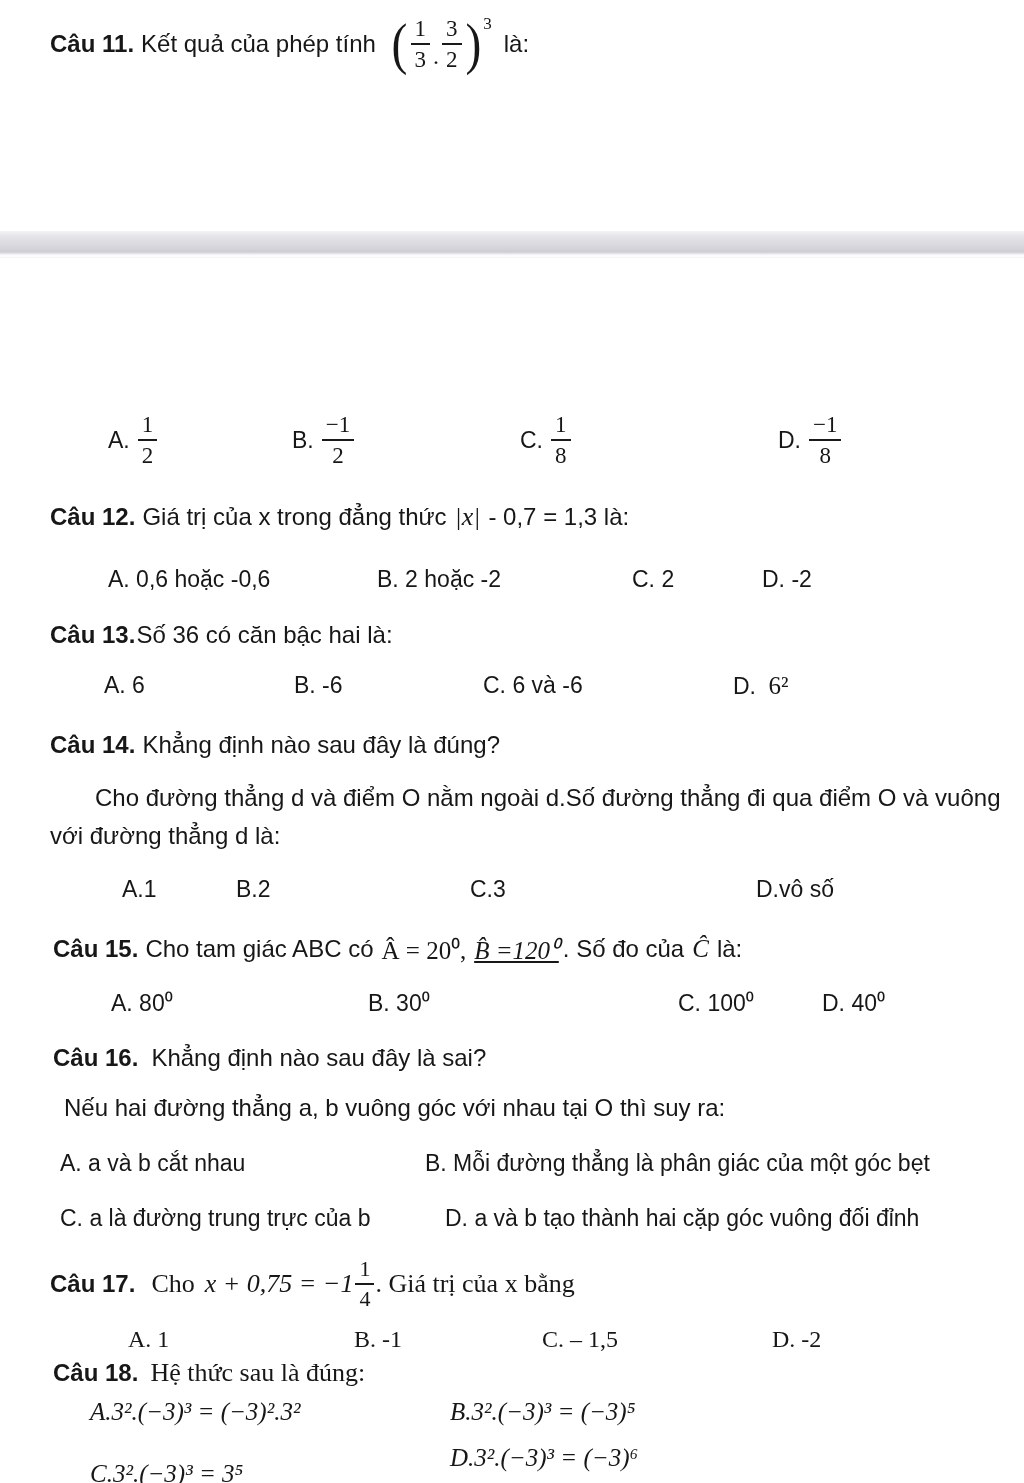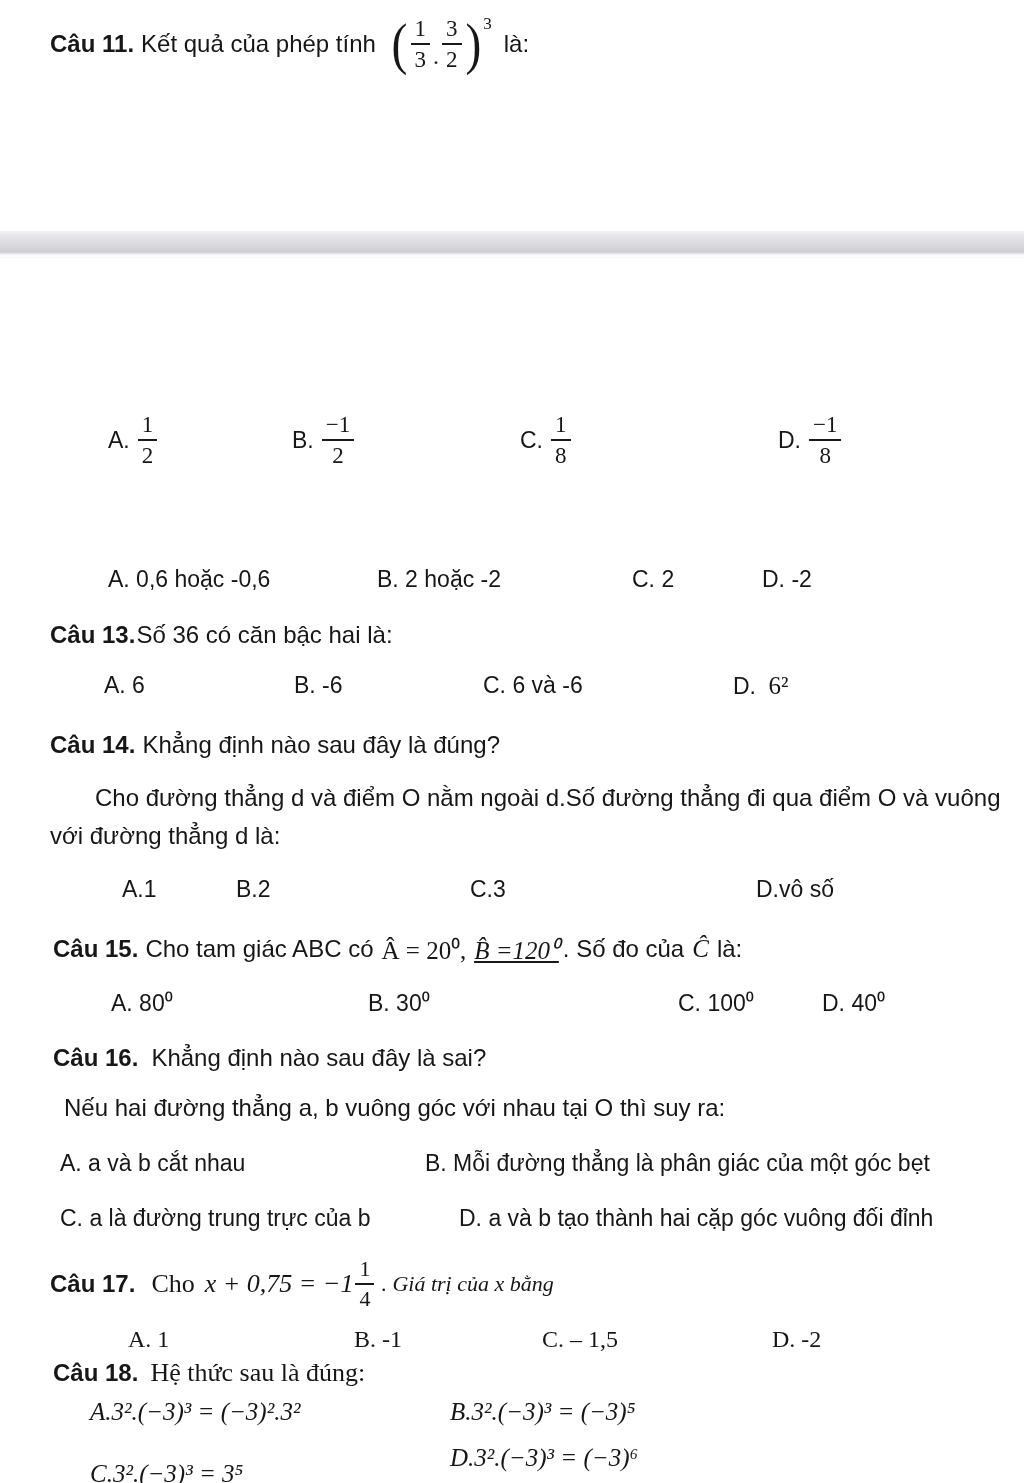--- a/index.html
+++ b/index.html
@@ -81,20 +81,26 @@
     </span>
     <span class="optfrac abs" style="left:778px;top:0;">
       <span class="letter">D.</span>
       <span class="frac">
           <span class="fnum">−1</span>
           <span class="fden">8</span>
         </span>
     </span>
   </div>
 
+  <div class="abs qtitle" style="left:50px;top:498px;height:38px;">
+    <span class="qlabel">Câu 12.</span>
+    <span class="qtext">Giá trị của x trong đẳng thức</span>
+    <span class="serif it" style="font-size:26px;margin-left:8px;">|x|</span>
+    <span class="qtext" style="margin-left:8px;">- 0,7 = 1,3 là:</span>
+  </div>
   <div class="abs" style="left:0;top:566px;height:32px;width:1024px;">
     <span class="opt" style="left:108px;">A. 0,6 hoặc -0,6</span>
     <span class="opt" style="left:377px;">B. 2 hoặc -2</span>
     <span class="opt" style="left:632px;">C. 2</span>
     <span class="opt" style="left:762px;">D. -2</span>
   </div>
 
   <div class="abs qtitle" style="left:50px;top:617px;height:36px;">
     <span class="qlabel">Câu 13.</span>
     <span class="qtext" style="margin-left:1px;">Số 36 có căn bậc hai là:</span>
@@ -142,34 +148,34 @@
     <span class="qlabel">Câu 16.</span>
     <span class="qtext" style="margin-left:13px;">Khẳng định nào sau đây là sai?</span>
   </div>
   <div class="abs sans" style="left:64px;top:1094px;font-size:24px;">Nếu hai đường thẳng a, b vuông góc với nhau tại O thì suy ra:</div>
   <div class="abs" style="left:0;top:1150px;height:36px;width:1024px;">
     <span class="opt" style="left:60px;">A. a và b cắt nhau</span>
     <span class="opt" style="left:425px;">B. Mỗi đường thẳng là phân giác của một góc bẹt</span>
   </div>
   <div class="abs" style="left:0;top:1205px;height:36px;width:1024px;">
     <span class="opt" style="left:60px;">C. a là đường trung trực của b</span>
-    <span class="opt" style="left:445px;margin-left:14px;">D. a và b tạo thành hai cặp góc vuông đối đỉnh</span>
+    <span class="opt" style="left:445px;">D. a và b tạo thành hai cặp góc vuông đối đỉnh</span>
   </div>
 
   <div class="abs qtitle" style="left:50px;top:1253px;height:62px;">
     <span class="qlabel">Câu 17.</span>
     <span class="serif" style="font-size:26px;margin-left:16px;">Cho</span>
     <span class="mixed" style="margin-left:10px;">
       <span class="serif it" style="font-size:26px;">x + 0,75 = −1</span>
       <span class="frac">
         <span class="fnum">1</span>
         <span class="fden">4</span>
       </span>
     </span>
-    <span class="serif" style="font-size:22px;margin-left:7px;font-style:italic;">. Giá trị của x bằng</span>
+    <span class="serif" style="font-size:26px;margin-left:1px;">. Giá trị của x bằng</span>
   </div>
   <div class="abs" style="left:0;top:1326px;height:34px;width:1024px;">
     <span class="opt opt-serif" style="left:88px;">A. 1</span>
     <span class="opt opt-serif" style="left:314px;">B. -1</span>
     <span class="opt opt-serif" style="left:502px;">C. – 1,5</span>
     <span class="opt opt-serif" style="left:732px;">D. -2</span>
   </div>
 
   <div class="abs qtitle" style="left:53px;top:1355px;height:36px;">
     <span class="qlabel">Câu 18.</span>

